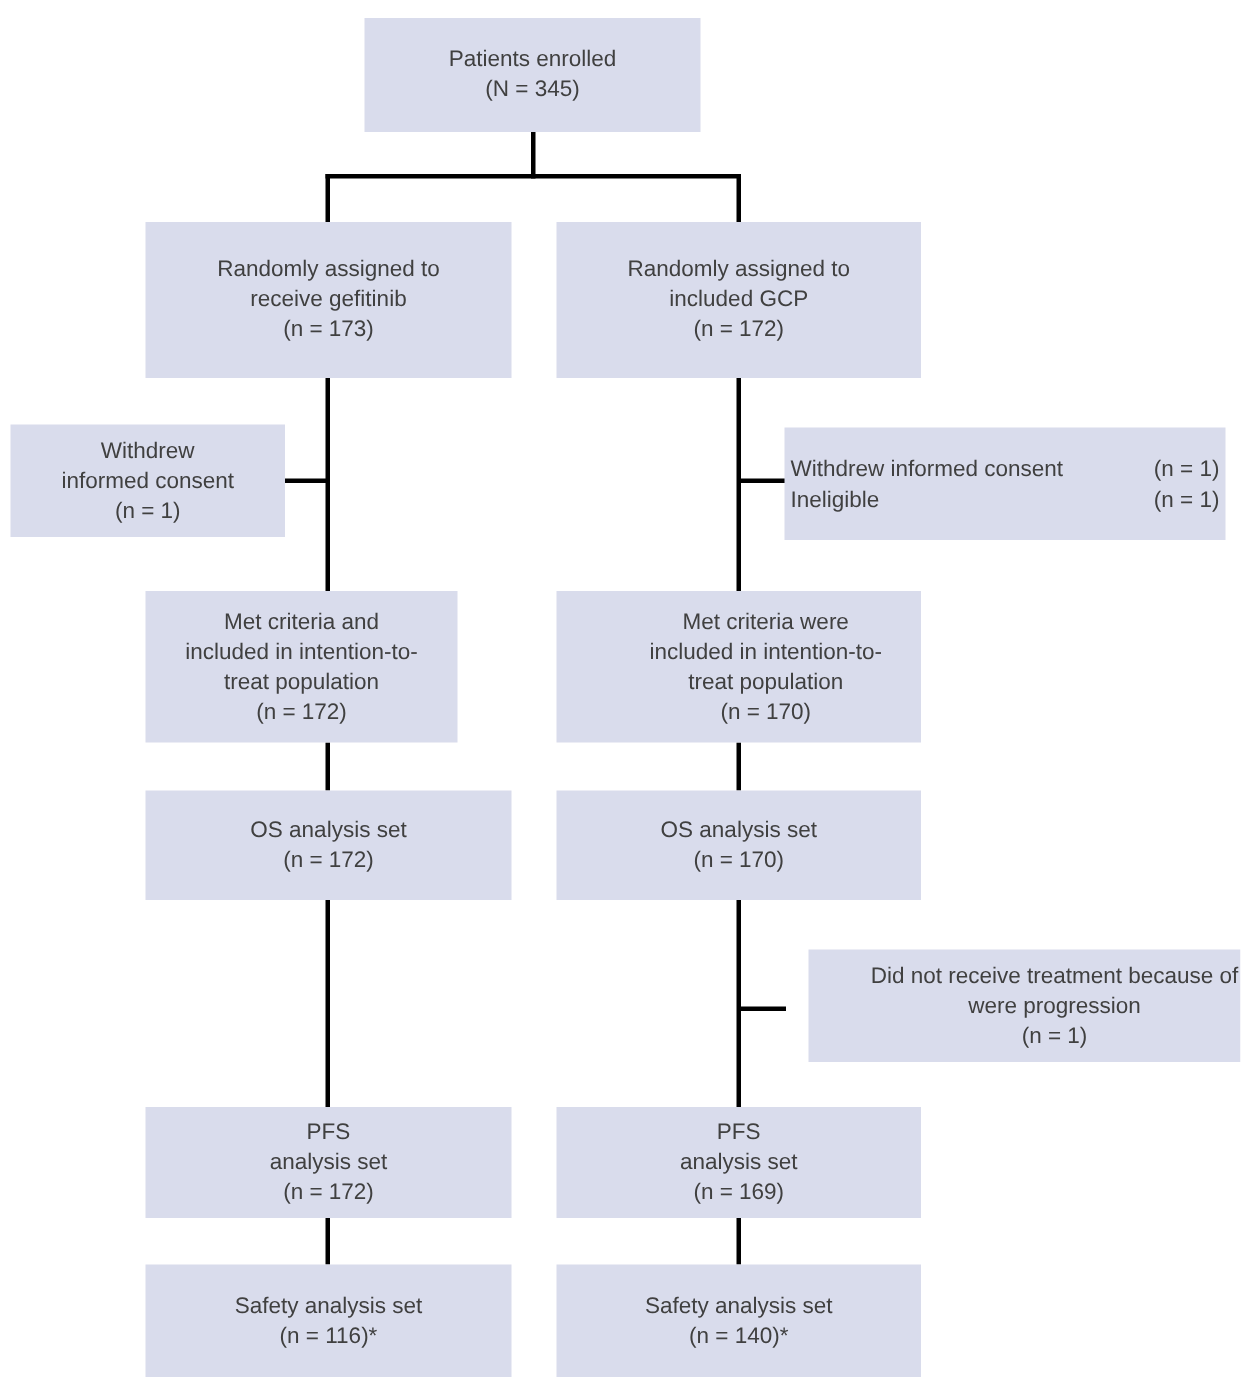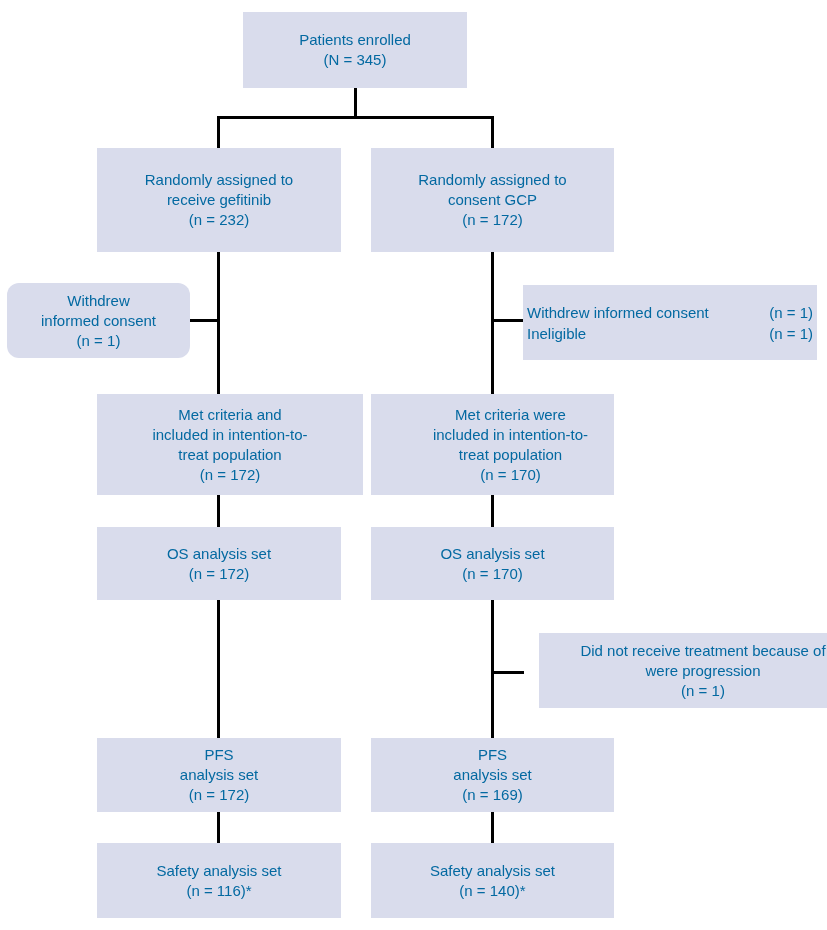--- a/index.html
+++ b/index.html
@@ -11,21 +11,21 @@
     position: relative;
     width: 827px;
     height: 930px;
     background: #ffffff;
     font-family: "Liberation Sans", sans-serif;
     overflow: hidden;
   }
   .box {
     position: absolute;
     background: #d9dcec;
-    color: #0369a1;
+    color: #404040;
     display: flex;
     flex-direction: column;
     align-items: center;
     justify-content: center;
     text-align: center;
     font-size: 15px;
     line-height: 20px;
     box-sizing: border-box;
   }
   .box.rows {
@@ -69,45 +69,45 @@
   <div class="line" style="left:491px; top:812px; width:3px;   height:31px;"></div>
 
   <div class="box" style="left:243px; top:12px; width:224px; height:76px;">
     <div>Patients enrolled</div>
     <div>(N = 345)</div>
   </div>
 
   <div class="box" style="left:97px; top:148px; width:244px; height:104px;">
     <div>Randomly assigned to</div>
     <div>receive gefitinib</div>
-    <div>(n = 232)</div>
+    <div>(n = 173)</div>
   </div>
   <div class="box" style="left:371px; top:148px; width:243px; height:104px;">
     <div>Randomly assigned to</div>
-    <div>consent GCP</div>
+    <div>included GCP</div>
     <div>(n = 172)</div>
   </div>
 
-  <div class="box" style="left:7px; top:283px; width:183px; height:75px;border-radius:12px;">
+  <div class="box" style="left:7px; top:283px; width:183px; height:75px;">
     <div>Withdrew</div>
     <div>informed consent</div>
     <div>(n = 1)</div>
   </div>
   <div class="box rows" style="left:523px; top:285px; width:294px; height:75px; justify-content:center;">
     <div class="row">
       <span>Withdrew informed consent</span>
       <span class="count">(n = 1)</span>
     </div>
     <div class="row">
       <span>Ineligible</span>
       <span class="count">(n = 1)</span>
     </div>
   </div>
 
-  <div class="box" style="left:97px; top:394px; width:266px; height:101px;">
+  <div class="box" style="left:97px; top:394px; width:208px; height:101px;">
     <div>Met criteria and</div>
     <div>included in intention-to-</div>
     <div>treat population</div>
     <div>(n = 172)</div>
   </div>
   <div class="box" style="left:371px; top:394px; width:243px; height:101px;padding-left:36px;">
     <div>Met criteria were</div>
     <div>included in intention-to-</div>
     <div>treat population</div>
     <div>(n = 170)</div>

